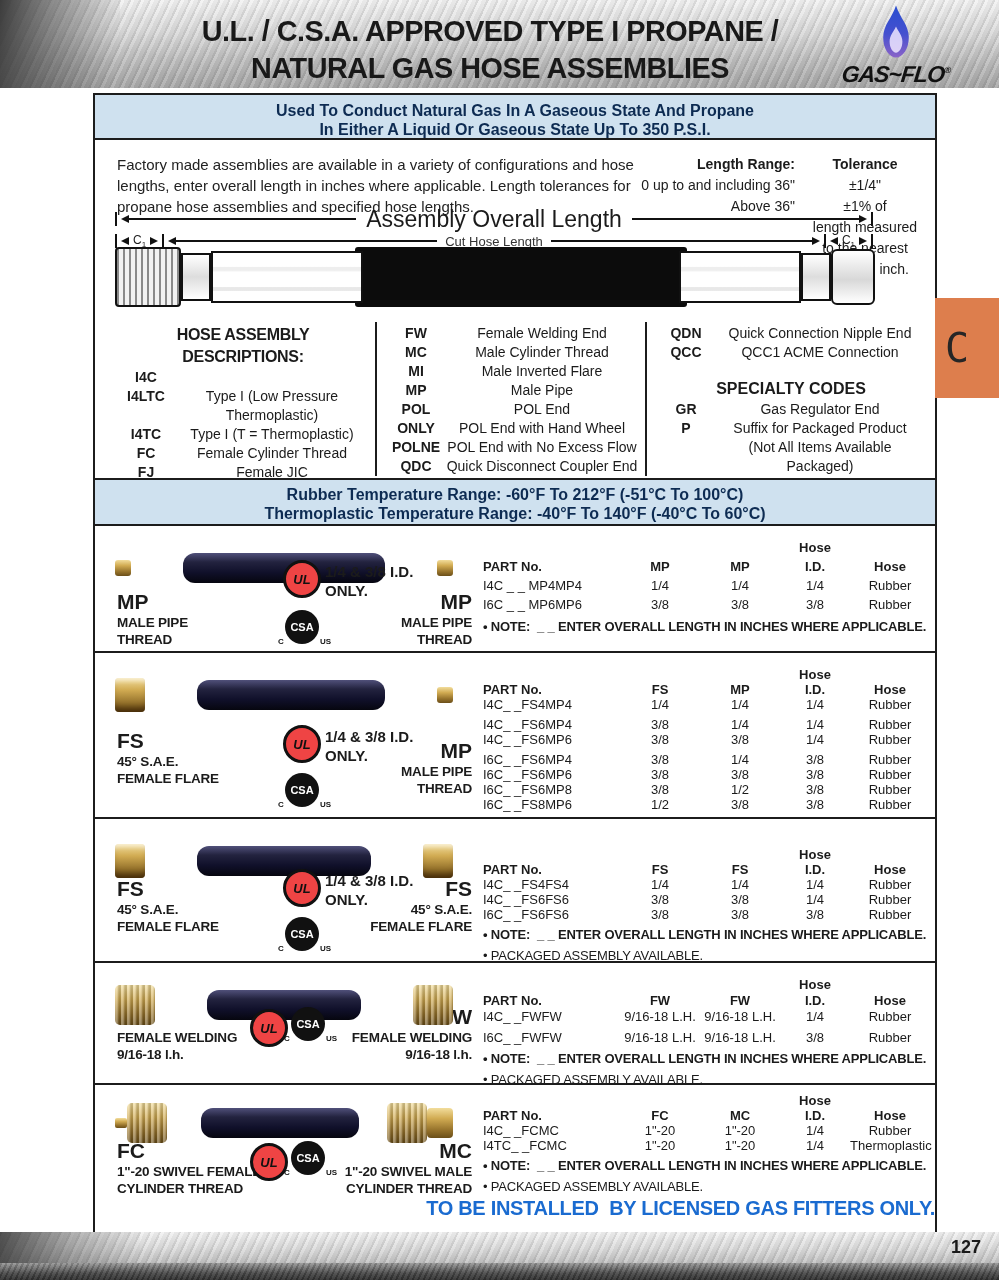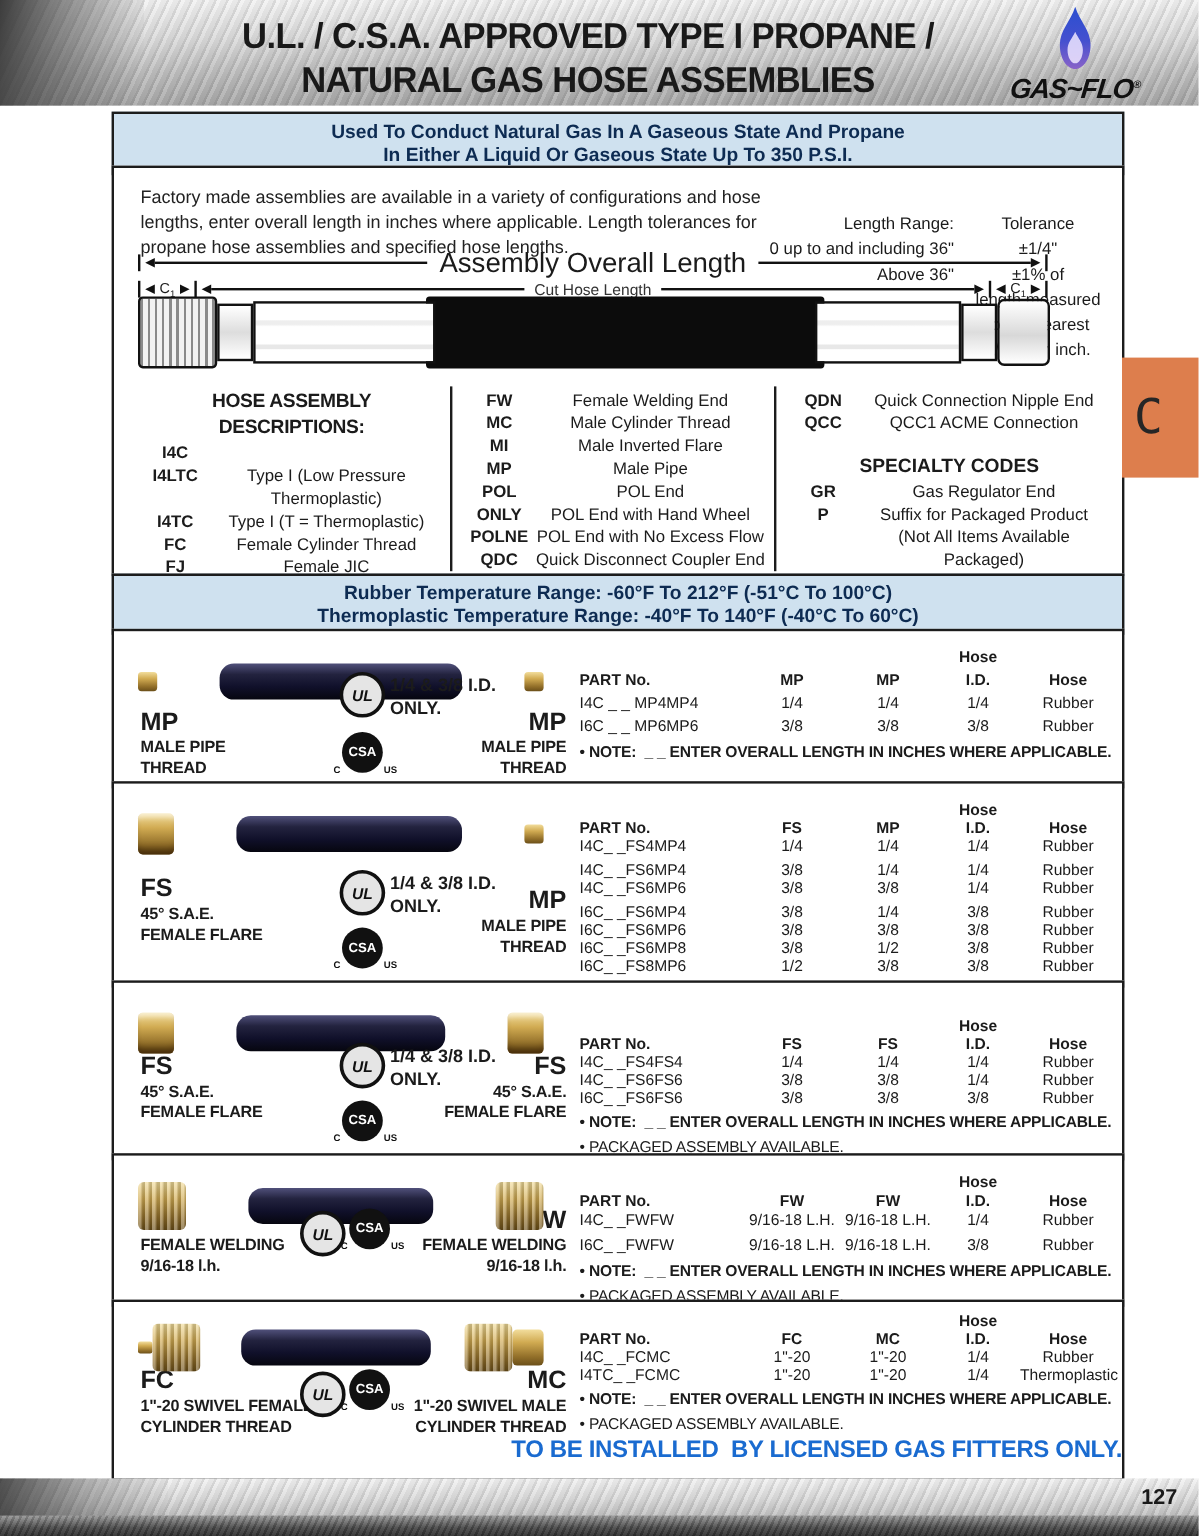--- a/index.html
+++ b/index.html
@@ -23,21 +23,21 @@
   
   .box{position:absolute;left:93px;width:840px;background:#fff;border:2px solid #1c1c1c;}
   .bluebox{background:#cfe1ef;text-align:center;color:#0d2b52;font-weight:bold;}
   .usage{top:93px;height:43px;padding-top:6px;font-size:16px;line-height:19px;}
   .mainbox{top:138px;height:338px;}
   .tempbox{top:478px;height:42px;padding-top:5px;font-size:16px;line-height:19px;}
 
   
   .intro{position:absolute;left:22px;top:14px;font-size:15px;line-height:21px;color:#222;}
   .lenrange{position:absolute;left:500px;top:14px;width:200px;text-align:right;font-size:14px;line-height:21px;}
-  .lenrange .hd,.tol .hd{font-weight:normal;margin-top:22px;}
+  .lenrange .hd,.tol .hd{font-weight:bold;}
   .tol{position:absolute;left:707px;top:14px;width:126px;text-align:center;font-size:14px;line-height:21px;}
 
   
   .diagram{position:absolute;left:20px;top:66px;width:760px;height:116px;}
   .arr-row{position:absolute;display:flex;align-items:center;height:14px;}
   .vbar{width:2px;height:14px;background:#111;}
   .aline{flex:1;height:0;border-top:2px solid #111;}
   .tri{width:0;height:0;border:4px solid transparent;}
   .tri.l{border-right:8px solid #111;}
   .tri.r{border-left:8px solid #111;}
@@ -85,21 +85,21 @@
   .stem{width:12px;height:10px;border-radius:2px;z-index:1;}
 
   .lbl{position:absolute;font-weight:bold;}
   .lbl .big{font-size:21px;line-height:24px;}
   .lbl .sub{font-size:13.5px;line-height:17px;letter-spacing:-0.2px;}
   .lbl.left{left:22px;width:210px;}
   .lbl.right{left:240px;width:137px;text-align:right;}
 
   .certs{position:absolute;}
   .ul-circle{display:inline-flex;align-items:center;justify-content:center;width:32px;height:32px;border:3px solid #111;
-             border-radius:50%;font-weight:bold;font-size:13px;font-style:italic;color:#111;background:#e5e5e5;}
+             border-radius:50%;font-weight:bold;font-size:13px;font-style:italic;color:#111;background:#ef4444;}
   .csa-circle{display:inline-flex;align-items:center;justify-content:center;width:34px;height:34px;background:#111;
              border-radius:50%;color:#fff;font-weight:bold;font-size:11px;position:relative;}
   .csa-c{position:absolute;left:-7px;bottom:-2px;color:#111;font-size:8px;font-weight:bold;}
   .csa-us{position:absolute;right:-12px;bottom:-2px;color:#111;font-size:8px;font-weight:bold;}
   .ulnote{position:absolute;font-weight:bold;font-size:15px;line-height:19px;}
 
   .p-table{position:absolute;left:388px;width:447px;font-size:13px;}
   .t-row{display:grid;grid-template-columns:137px 80px 80px 70px 80px;line-height:15px;}
   .t-cell{text-align:center;white-space:pre;}
   .t-cell.c0{text-align:left;}

